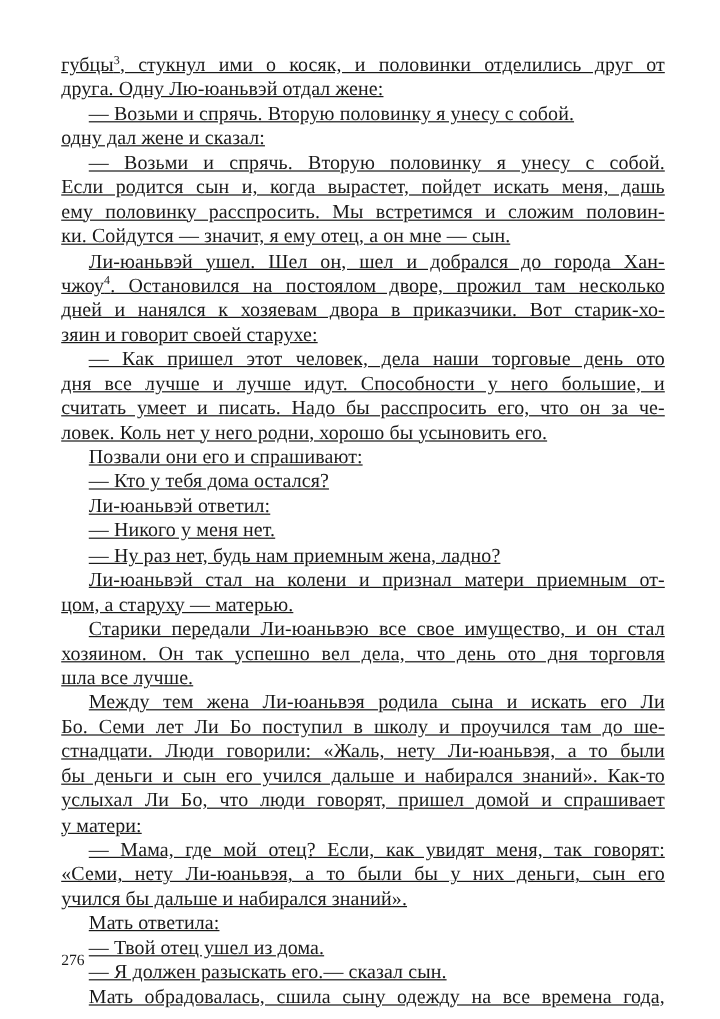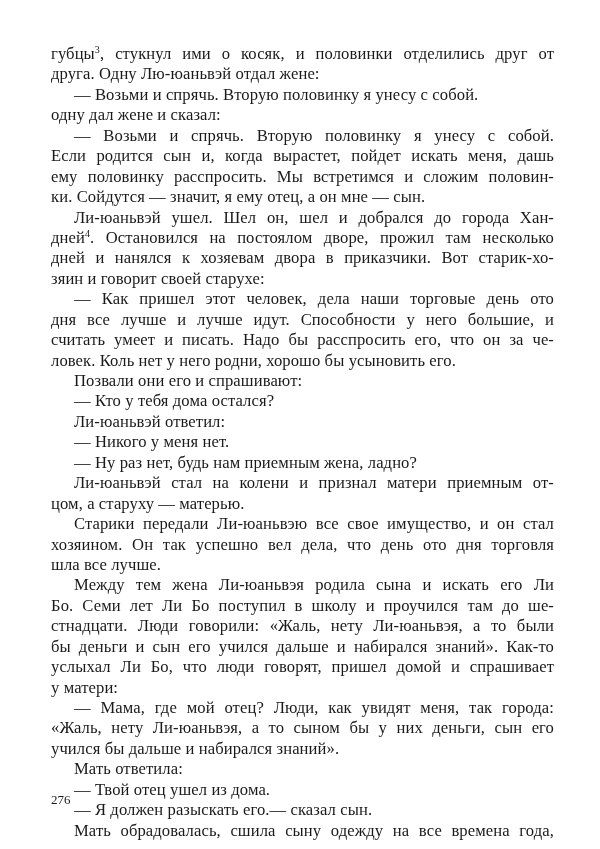--- a/index.html
+++ b/index.html
@@ -9,21 +9,21 @@
     left: 51px;
     top: 44px;
     width: 503px;
     font-family: "Liberation Serif", "DejaVu Serif", serif;
     font-size: 16.6px;
     line-height: 20.45px;
     color: #1a1a1a;
     text-align: justify;
     letter-spacing: 0.1px;
   }
-  .line { white-space: nowrap; display: block; height: 20.45px; text-align-last: justify; text-align: justify; }
+  .line { white-space: nowrap; display: block; height: 20.45px; text-align-last: justify; text-align: justify; text-decoration: underline; }
   .line.last { text-align-last: left; }
   .indent { padding-left: 23px; }
   sup { font-size: 10px; line-height: 0; vertical-align: 6px; }
   .folio {
     position: absolute;
     left: 51px;
     top: 792px;
     font-family: "Liberation Serif", "DejaVu Serif", serif;
     font-size: 13px;
     color: #1a1a1a;
@@ -35,21 +35,21 @@
 <div class="page" id="body">
     <span class="line"><span>губцы</span><sup>3</sup><span>, стукнул ими о косяк, и половинки отделились друг от</span></span>
     <span class="line last"><span>друга. Одну Лю-юаньвэй отдал жене:</span></span>
     <span class="line indent last"><span>— Возьми и спрячь. Вторую половинку я унесу с собой.</span></span>
     <span class="line last"><span>одну дал жене и сказал:</span></span>
     <span class="line indent"><span>— Возьми и спрячь. Вторую половинку я унесу с собой.</span></span>
     <span class="line"><span>Если родится сын и, когда вырастет, пойдет искать меня, дашь</span></span>
     <span class="line"><span>ему половинку расспросить. Мы встретимся и сложим половин-</span></span>
     <span class="line last"><span>ки. Сойдутся — значит, я ему отец, а он мне — сын.</span></span>
     <span class="line indent"><span>Ли-юаньвэй ушел. Шел он, шел и добрался до города Хан-</span></span>
-    <span class="line"><span>дней</span><sup>4</sup><span>. Остановился на постоялом дворе, прожил там несколько</span></span>
+    <span class="line"><span>чжоу</span><sup>4</sup><span>. Остановился на постоялом дворе, прожил там несколько</span></span>
     <span class="line"><span>дней и нанялся к хозяевам двора в приказчики. Вот старик-хо-</span></span>
     <span class="line last"><span>зяин и говорит своей старухе:</span></span>
     <span class="line indent"><span>— Как пришел этот человек, дела наши торговые день ото</span></span>
     <span class="line"><span>дня все лучше и лучше идут. Способности у него большие, и</span></span>
     <span class="line"><span>считать умеет и писать. Надо бы расспросить его, что он за че-</span></span>
     <span class="line last"><span>ловек. Коль нет у него родни, хорошо бы усыновить его.</span></span>
     <span class="line indent last"><span>Позвали они его и спрашивают:</span></span>
     <span class="line indent last"><span>— Кто у тебя дома остался?</span></span>
     <span class="line indent last"><span>Ли-юаньвэй ответил:</span></span>
     <span class="line indent last"><span>— Никого у меня нет.</span></span>
@@ -58,21 +58,21 @@
     <span class="line last"><span>цом, а старуху — матерью.</span></span>
     <span class="line indent"><span>Старики передали Ли-юаньвэю все свое имущество, и он стал</span></span>
     <span class="line"><span>хозяином. Он так успешно вел дела, что день ото дня торговля</span></span>
     <span class="line last"><span>шла все лучше.</span></span>
     <span class="line indent"><span>Между тем жена Ли-юаньвэя родила сына и искать его Ли</span></span>
     <span class="line"><span>Бо. Семи лет Ли Бо поступил в школу и проучился там до ше-</span></span>
     <span class="line"><span>стнадцати. Люди говорили: «Жаль, нету Ли-юаньвэя, а то были</span></span>
     <span class="line"><span>бы деньги и сын его учился дальше и набирался знаний». Как-то</span></span>
     <span class="line"><span>услыхал Ли Бо, что люди говорят, пришел домой и спрашивает</span></span>
     <span class="line last"><span>у матери:</span></span>
-    <span class="line indent"><span>— Мама, где мой отец? Люди, как увидят меня, так города:</span></span>
-    <span class="line"><span>«Жаль, нету Ли-юаньвэя, а то сыном бы у них деньги, сын его</span></span>
+    <span class="line indent"><span>— Мама, где мой отец? Если, как увидят меня, так говорят:</span></span>
+    <span class="line"><span>«Семи, нету Ли-юаньвэя, а то были бы у них деньги, сын его</span></span>
     <span class="line last"><span>учился бы дальше и набирался знаний».</span></span>
     <span class="line indent last"><span>Мать ответила:</span></span>
     <span class="line indent last"><span>— Твой отец ушел из дома.</span></span>
     <span class="line indent last"><span>— Я должен разыскать его.— сказал сын.</span></span>
     <span class="line indent"><span>Мать обрадовалась, сшила сыну одежду на все времена года,</span></span>
   </div>
 <div class="folio">276</div>
 
 </body></html>

